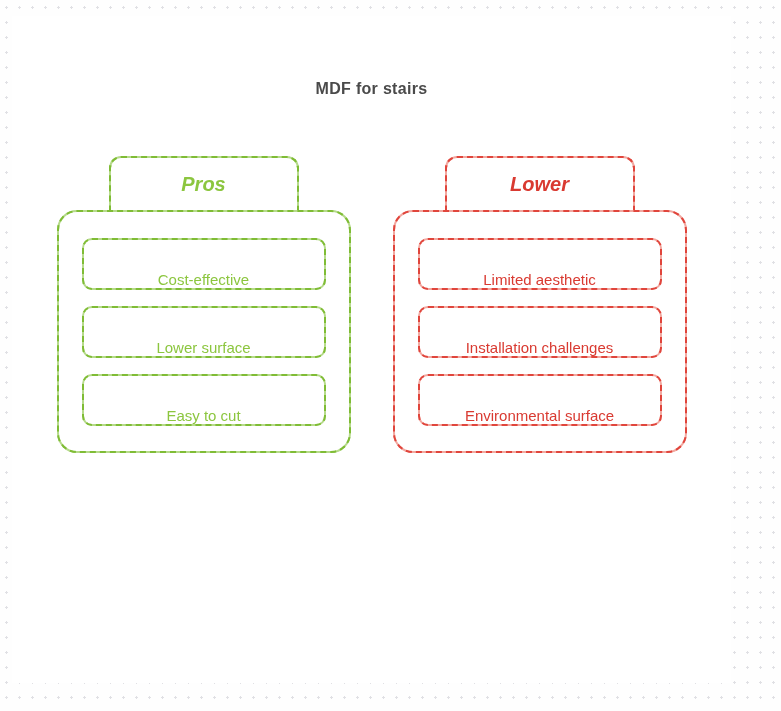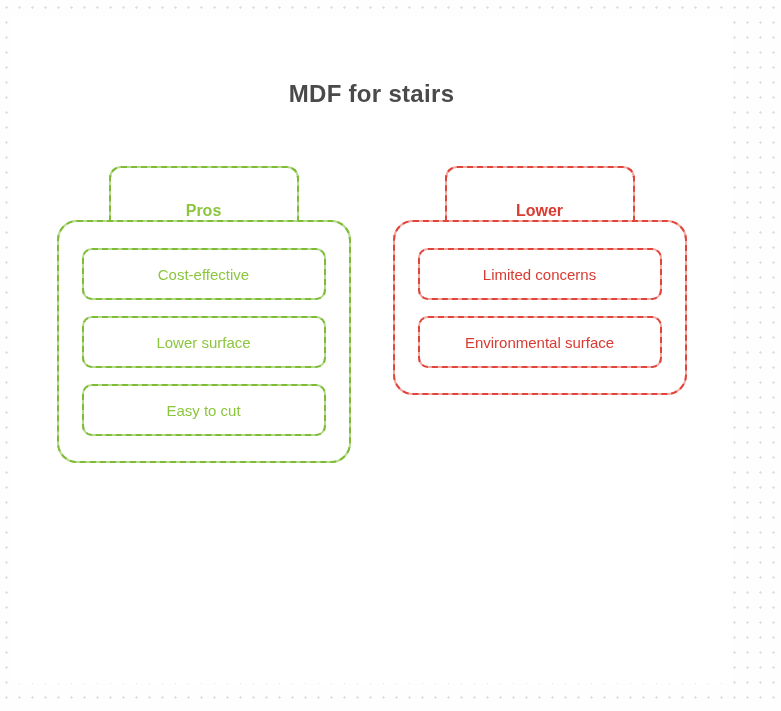--- a/index.html
+++ b/index.html
@@ -14,21 +14,21 @@
     background-size: 13px 15px;
   }
   .card {
     position: absolute;
     top: 16px; left: 12px; right: 50px; bottom: 28px;
     background: #ffffff;
   }
   .title {
     padding-top: 64px;
     text-align: center;
-    font-size: 24px;
+    font-size: 16px;
     font-weight: bold;
     letter-spacing: 0.3px;
     color: #4a4a4a;
   }
   .columns {
     margin-top: 58px;
     display: flex;
     justify-content: center;
     align-items: flex-start;
     gap: 42px;
@@ -40,28 +40,29 @@
   }
   .column.green { --ink: #7fbc35; --base: #b6da8b; --text: #8cc63f; }
   .column.red   { --ink: #e0453c; --base: #f2a8a0; --text: #d93a31; }
 
   
   .tab {
     position: relative;
     width: 190px;
     height: 54px;
     display: flex;
-    align-items: flex-end;
+    align-items: center;
     justify-content: center;
     border: 2px solid var(--base);
     border-bottom: none;
     border-radius: 12px 12px 0 0;
-    font-size: 16px;
+    font-size: 20px;
     font-weight: bold;
     color: var(--text);
+    font-style: italic;
   }
   .tab::before {
     content: "";
     position: absolute;
     top: -2px; left: -2px; right: -2px; bottom: 0;
     border: 2px dashed var(--ink);
     border-bottom: none;
     border-radius: 12px 12px 0 0;
     pointer-events: none;
   }
@@ -81,21 +82,21 @@
     position: absolute;
     inset: -2px;
     border: 2px dashed var(--ink);
     border-radius: 20px;
     pointer-events: none;
   }
   .item {
     position: relative;
     height: 52px;
     display: flex;
-    align-items: center;
+    align-items: flex-end;
     justify-content: center;
     border: 2px solid var(--base);
     border-radius: 10px;
     font-size: 15px;
     color: var(--text);
     text-align: center;
   }
   .item::before {
     content: "";
     position: absolute;
@@ -130,21 +131,24 @@
         </div>
       </div>
     </div>
 
     <div class="column red">
       <div class="tab">
         <span>Lower</span>
       </div>
       <div class="panel">
         <div class="item">
-          <span>Limited concerns</span>
+          <span>Limited aesthetic</span>
+        </div>
+        <div class="item">
+          <span>Installation challenges</span>
         </div>
         <div class="item">
           <span>Environmental surface</span>
         </div>
       </div>
     </div>
 
   </div>
 </div>
 

